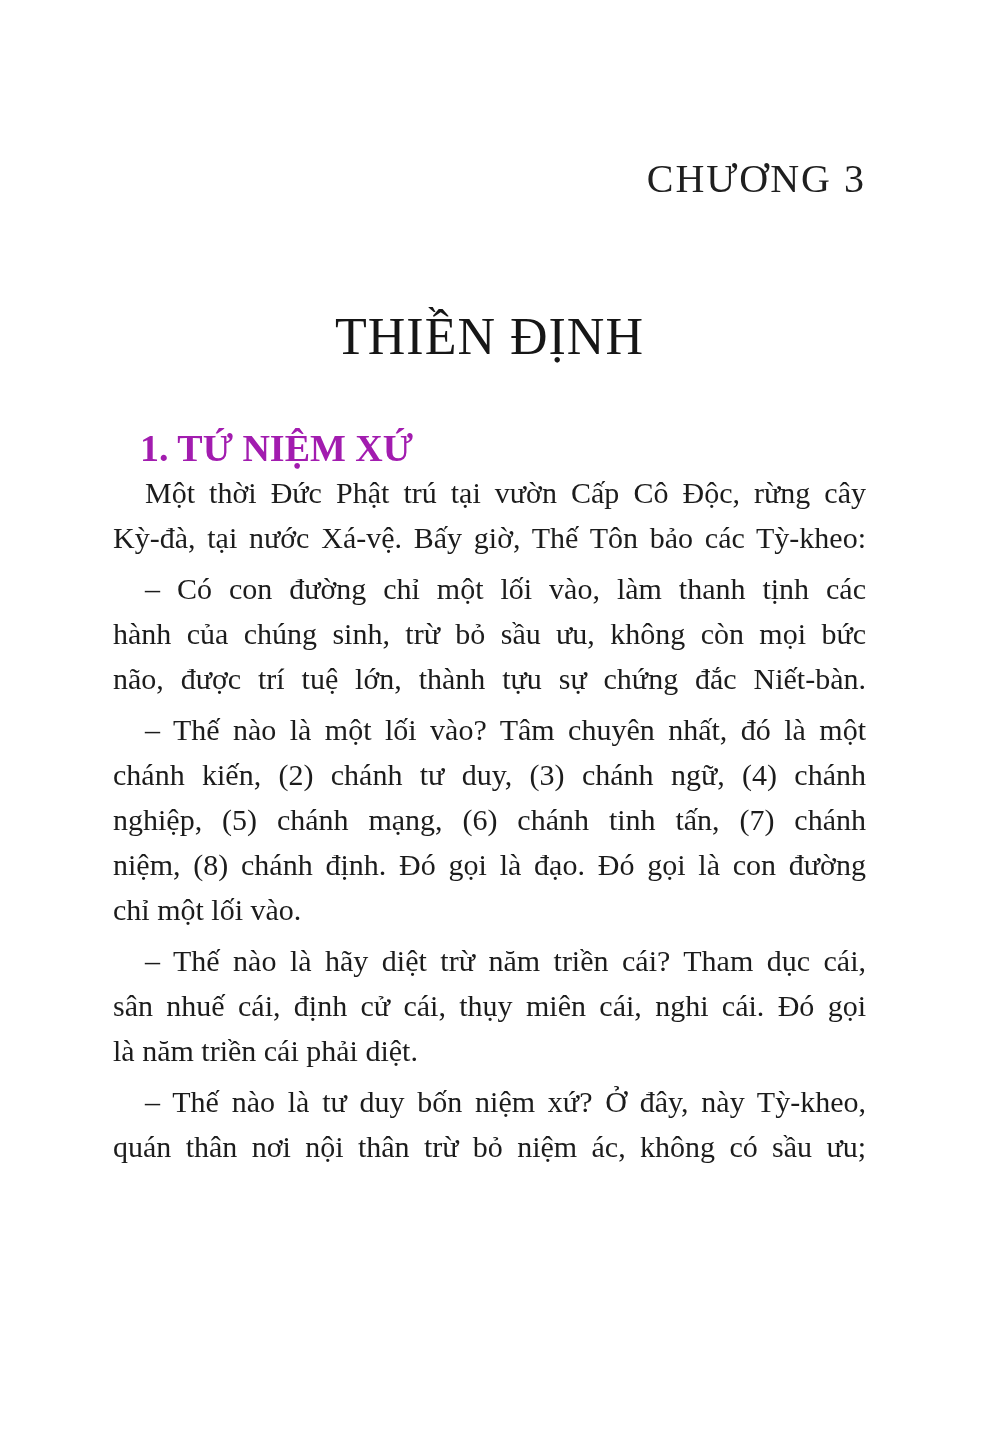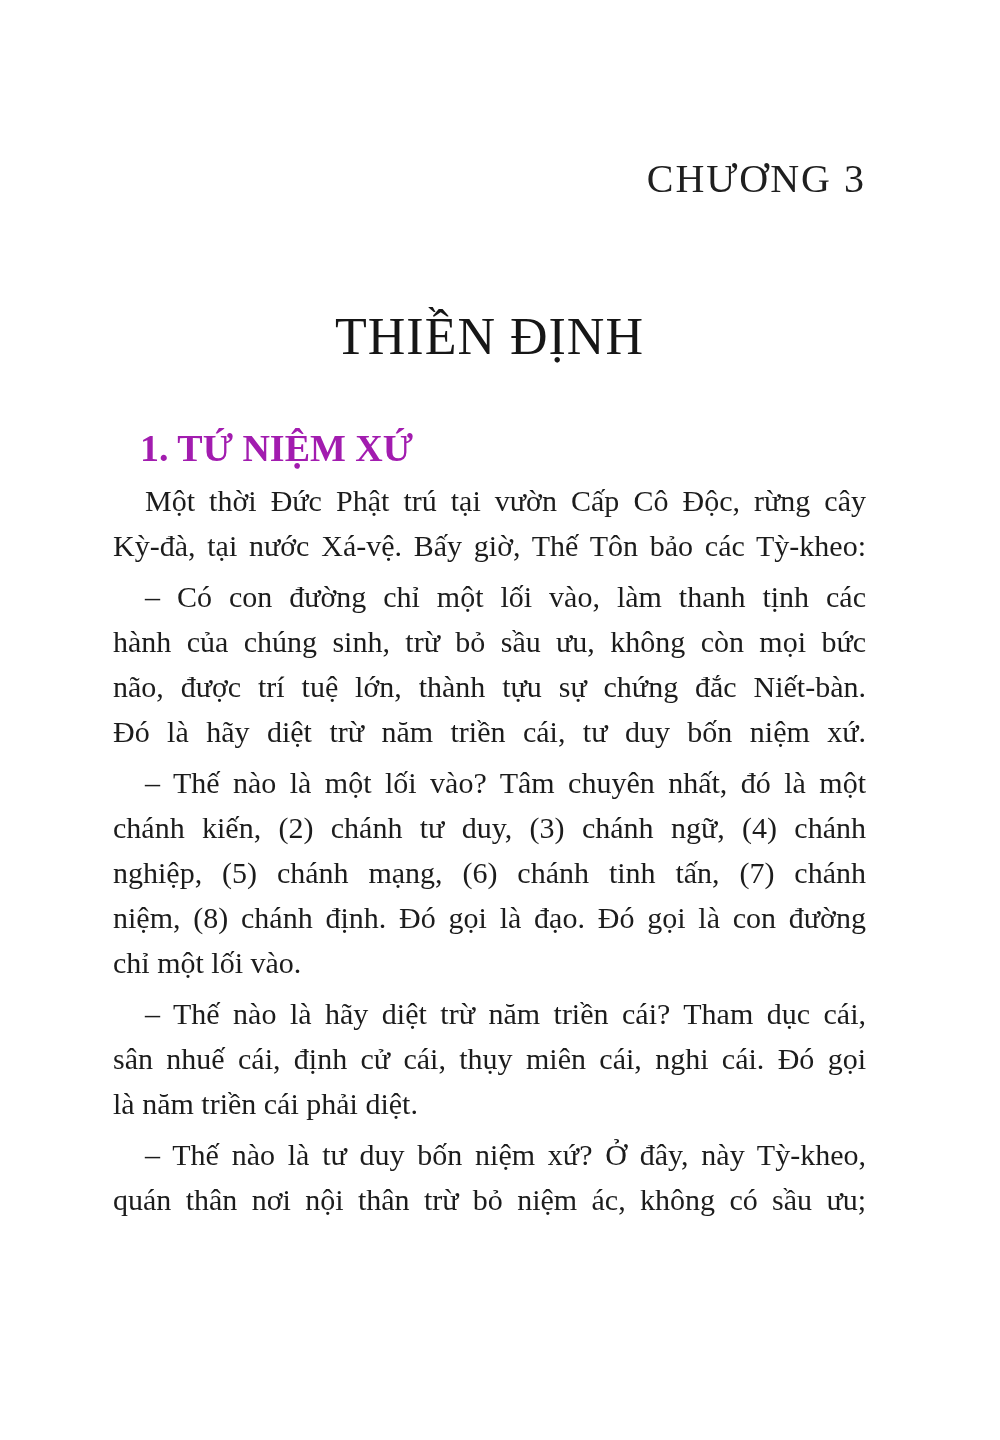--- a/index.html
+++ b/index.html
@@ -32,21 +32,21 @@
     text-align: center;
     color: #161616;
   }
   .section-heading {
     margin-top: 65px;
     padding-left: 27px;
     font-size: 38px; line-height: 36px;
     font-weight: bold;
     color: #a21caf;
   }
-  .paragraphs { margin-top: 12px; }
+  .paragraphs { margin-top: 4px; }
   .para { margin: 0 0 6px 0; }
   .para:last-child { margin-bottom: 0; }
   .line {
     font-size: 30px;
     line-height: 45px;
     white-space: nowrap;
     color: #1c1c1c;
   }
   .line.j {
     white-space: normal;
@@ -68,21 +68,20 @@
 
   <div class="paragraphs">
       <div class="para">
         <div class="line j indent">Một thời Đức Phật trú tại vườn Cấp Cô Độc, rừng cây</div>
         <div class="line j">Kỳ-đà, tại nước Xá-vệ. Bấy giờ, Thế Tôn bảo các Tỳ-kheo:</div>
       </div>
       <div class="para">
         <div class="line j indent">– Có con đường chỉ một lối vào, làm thanh tịnh các</div>
         <div class="line j">hành của chúng sinh, trừ bỏ sầu ưu, không còn mọi bức</div>
         <div class="line j">não, được trí tuệ lớn, thành tựu sự chứng đắc Niết-bàn.</div>
-        <div class="line j">Đó là hãy diệt trừ năm triền cái, tư duy bốn niệm xứ.</div>
       </div>
       <div class="para">
         <div class="line j indent">– Thế nào là một lối vào? Tâm chuyên nhất, đó là một</div>
         <div class="line j">chánh kiến, (2) chánh tư duy, (3) chánh ngữ, (4) chánh</div>
         <div class="line j">nghiệp, (5) chánh mạng, (6) chánh tinh tấn, (7) chánh</div>
         <div class="line j">niệm, (8) chánh định. Đó gọi là đạo. Đó gọi là con đường</div>
         <div class="line">chỉ một lối vào.</div>
       </div>
       <div class="para">
         <div class="line j indent">– Thế nào là hãy diệt trừ năm triền cái? Tham dục cái,</div>

